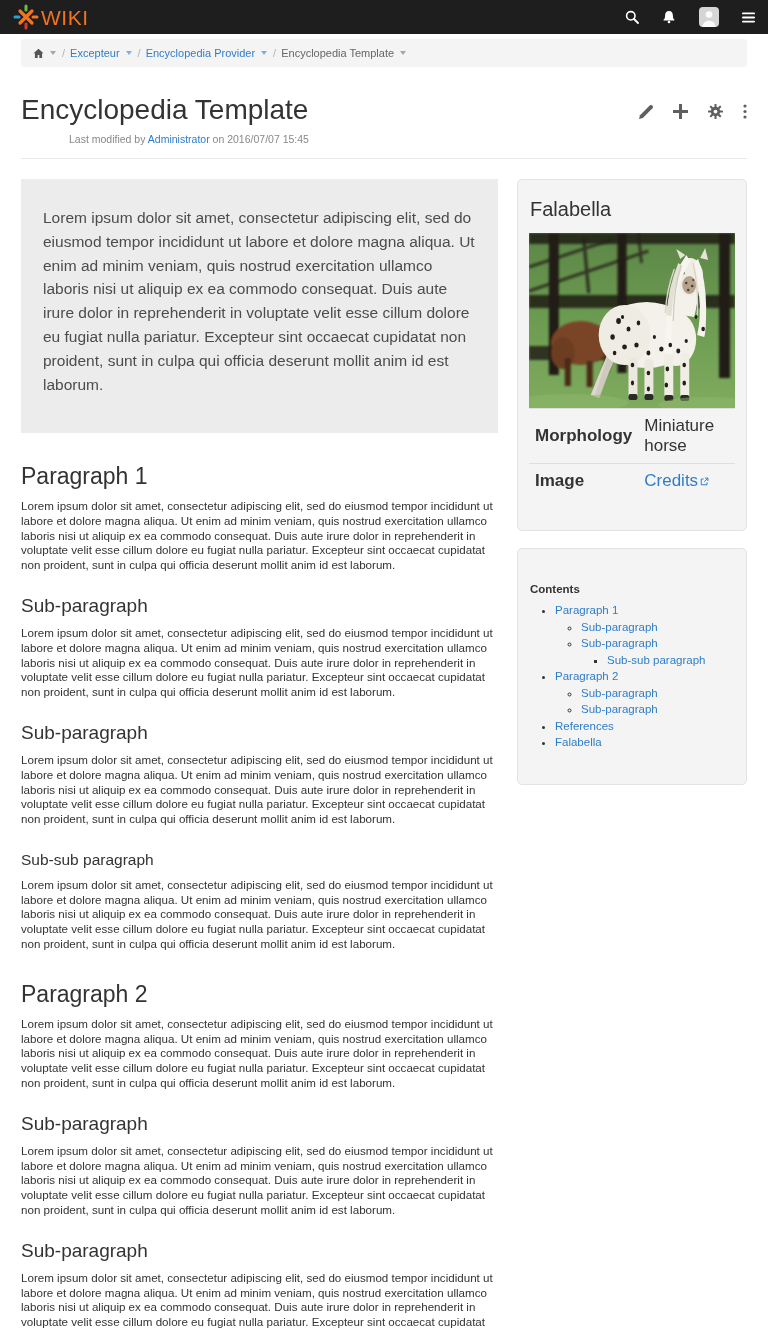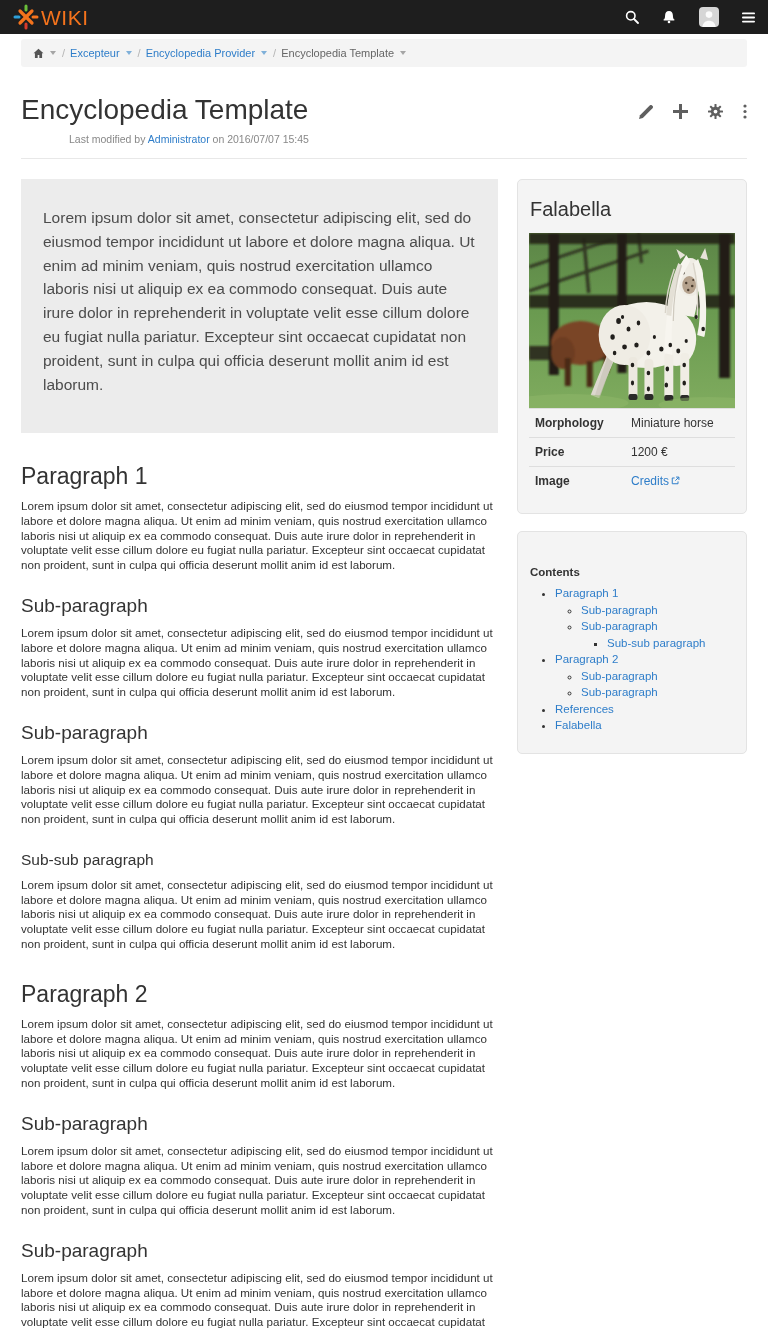--- a/index.html
+++ b/index.html
@@ -38,24 +38,24 @@
 
   
   .lead-box { background:#ececec; padding:27px 22px 37px; font-size:15.5px; line-height:23.8px; color:#4c4c4c; }
   .main-col h2 { font-size:23px; font-weight:400; color:#333; margin:30px 0 9px; }
   .main-col h3 { font-size:19px; font-weight:400; color:#333; margin:23px 0 9px; }
   .main-col h4 { font-size:15.5px; font-weight:400; color:#333; margin:25px 0 9px; }
   .main-col p.body { font-size:11.6px; line-height:14.6px; color:#333; }
   .ref-list a, .toc a, .info-table a { color:#2e7dc9; text-decoration:none; }
 
   
-  .panel { background:#f4f4f4; border:1px solid #e3e3e3; border-radius:5px; padding:12px 11px 18px; margin-bottom:17px; }
+  .panel { background:#f4f4f4; border:1px solid #e3e3e3; border-radius:5px; padding:12px 11px 32px; margin-bottom:17px; }
   .panel-title { font-size:20px; font-weight:400; color:#333; margin:6px 1px 12px; }
   .info-photo { display:block; width:100%; height:175px; }
-  .info-table { width:100%; border-collapse:collapse; font-size:12px; }
+  .info-table { width:100%; border-collapse:collapse; font-size:17px; }
   .info-table tr { border-top:1px solid #dedede; }
   .info-table th { text-align:left; font-weight:bold; color:#333; width:96px; padding:7px 6px; }
   .info-table td { color:#333; padding:7px 6px; }
 
   .toc-title { font-size:11.5px; font-weight:bold; color:#333; margin:22px 1px 8px; }
   .toc ul { margin:0; padding-left:26px; font-size:11.5px; line-height:14.5px; }
   .toc > ul { list-style:disc; }
   .toc ul ul { list-style:circle; }
   .toc ul ul ul { list-style:square; }
   .toc li { margin:2px 0; color:#333; }
@@ -305,24 +305,20 @@
         <ellipse cx="40" cy="170" rx="60" ry="9" fill="#8fb86a" opacity="0.5"></ellipse>
         <ellipse cx="180" cy="172" rx="50" ry="8" fill="#8fb86a" opacity="0.5"></ellipse>
       </svg>
       <table class="info-table">
         <tbody>
           <tr>
             <th>Morphology</th>
             <td>Miniature horse</td>
           </tr>
           <tr>
-            <th>Price</th>
-            <td>1200 €</td>
-          </tr>
-          <tr>
             <th>Image</th>
             <td><a href="#">Credits</a><span class="ext-icon"><svg width="9" height="9" viewBox="0 0 10 10">
                     <path d="M4 2.2H1.4v6.4h6.4V6" fill="none" stroke="#2e7dc9" stroke-width="1.1"></path>
                     <path d="M5.6 1.2h3.2v3.2" fill="none" stroke="#2e7dc9" stroke-width="1.1"></path>
                     <line x1="8.6" y1="1.4" x2="4.8" y2="5.2" stroke="#2e7dc9" stroke-width="1.1"></line>
                   </svg></span></td>
           </tr>
         </tbody>
       </table>
     </div>

